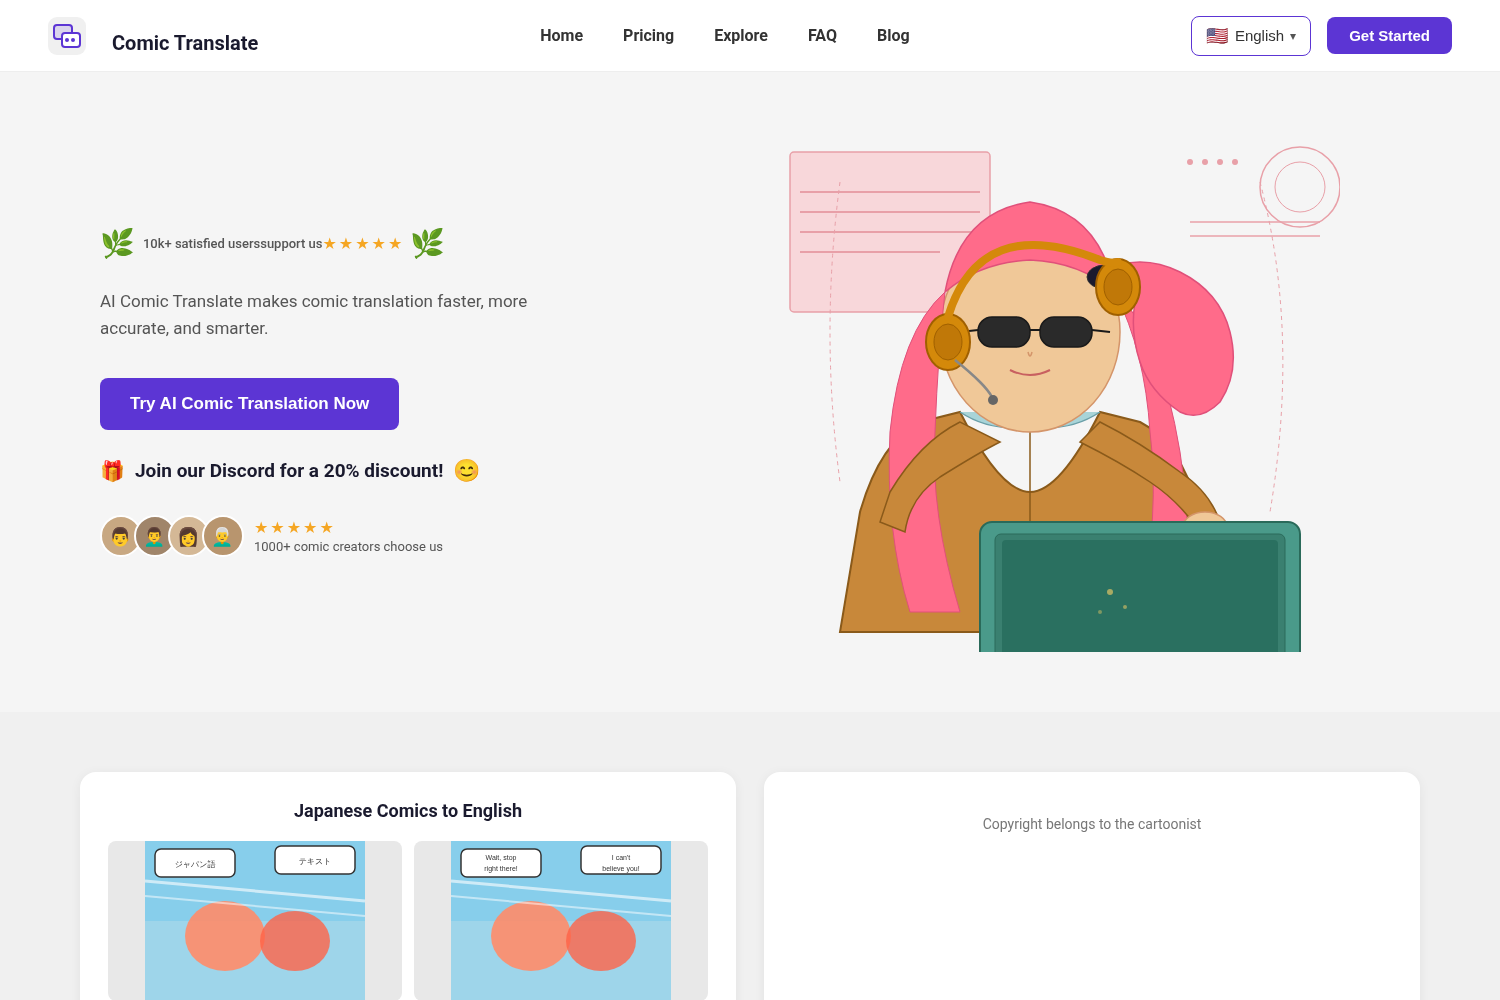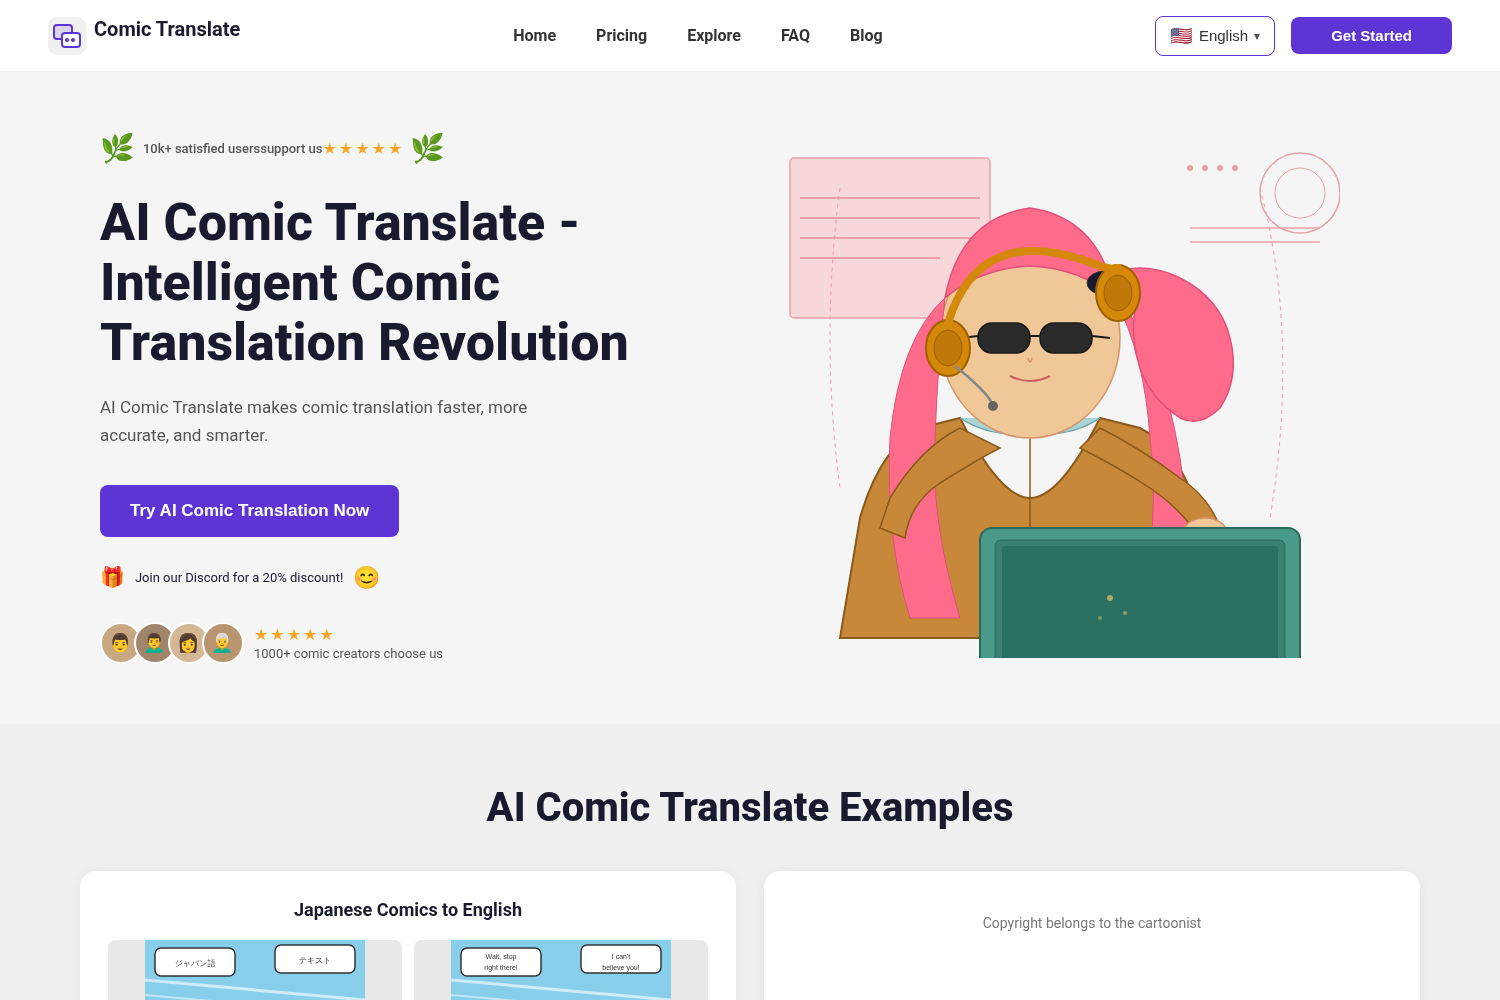--- a/index.html
+++ b/index.html
@@ -13,22 +13,22 @@
       justify-content: space-between;
       padding: 0 48px;
       height: 72px;
       border-bottom: 1px solid #eee;
       position: sticky;
       top: 0;
       z-index: 100;
     }
     .logo-area {
       display: flex;
-      align-items: flex-start;
-      gap: 8px;
+      align-items: flex-end;
+      gap: 26px;
     }
     .logo-icon {
       width: 38px;
       height: 38px;
     }
     .logo-text {
       font-size: 20px;
       font-weight: 700;
       color: #1a1a2e;
     }
@@ -60,21 +60,21 @@
       color: #333;
       cursor: pointer;
     }
     .lang-btn .flag { font-size: 18px; }
     .lang-btn .chevron { color: #555; font-size: 12px; }
     .get-started-btn {
       background: #5c35d4;
       color: white;
       border: none;
       border-radius: 8px;
-      padding: 10px 40px;
+      padding: 10px 22px;
       font-size: 15px;
       font-weight: 600;
       cursor: pointer;
     }
 
     
     .hero {
       background: #f5f5f5;
       display: flex;
       align-items: center;
@@ -150,22 +150,22 @@
     }
 
     .discord-row {
       display: flex;
       align-items: center;
       gap: 10px;
       margin-bottom: 32px;
     }
     .gift-icon { font-size: 20px; }
     .discord-text {
-      font-size: 13px;
-      font-weight: 400;
+      font-size: 19px;
+      font-weight: 700;
       color: #1a1a2e;
     }
     .discord-emoji { font-size: 22px; }
 
     .user-avatars {
       display: flex;
       align-items: center;
       gap: 10px;
     }
     .avatar-stack {
@@ -302,21 +302,20 @@
           <span class="star">★</span>
           <span class="star">★</span>
           <span class="star">★</span>
           <span class="star">★</span>
           <span class="star">★</span>
         </div>
       </div>
       <span class="laurel">🌿</span>
     </div>
 
-    <h1 class="hero-title">AI Comic Translate - Intelligent Comic Translation Revolution</h1>
     <p class="hero-subtitle">AI Comic Translate makes comic translation faster, more accurate, and smarter.</p>
 
     <button class="cta-btn">Try AI Comic Translation Now</button>
 
     <div class="discord-row">
       <span class="gift-icon">🎁</span>
       <span class="discord-text">Join our Discord for a 20% discount!</span>
       <span class="discord-emoji">😊</span>
     </div>
 
@@ -444,21 +443,20 @@
         <circle cx="340" cy="480" r="2" fill="#ffd166" opacity="0.4"></circle>
 
         <path d="M80 50 Q60 200 80 350" stroke="#e8a0a8" stroke-width="1" fill="none" stroke-dasharray="4,4"></path>
         <path d="M500 50 Q540 200 510 380" stroke="#e8a0a8" stroke-width="1" fill="none" stroke-dasharray="4,4"></path>
       </svg>
     </div>
   </div>
 </section>
 
 <section class="examples-section">
-  <h2 class="examples-title">AI Comic Translate Examples</h2>
 
   <div class="examples-grid">
 
     <div class="example-card">
       <h3 class="example-card-title">Japanese Comics to English</h3>
       <div class="comic-panels">
 
         <div class="comic-panel">
           <svg width="100%" height="160" viewBox="0 0 220 160">
 

